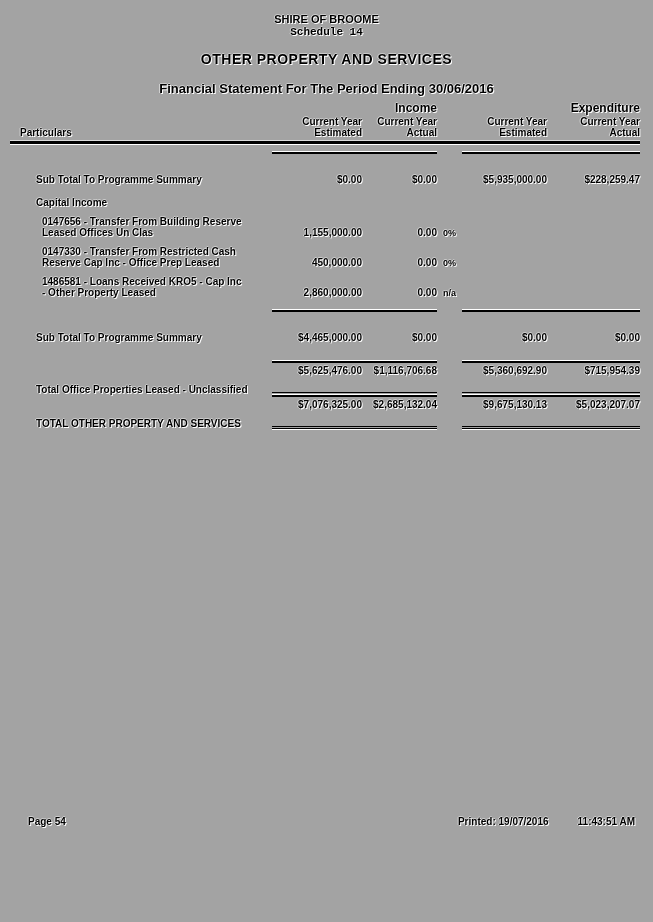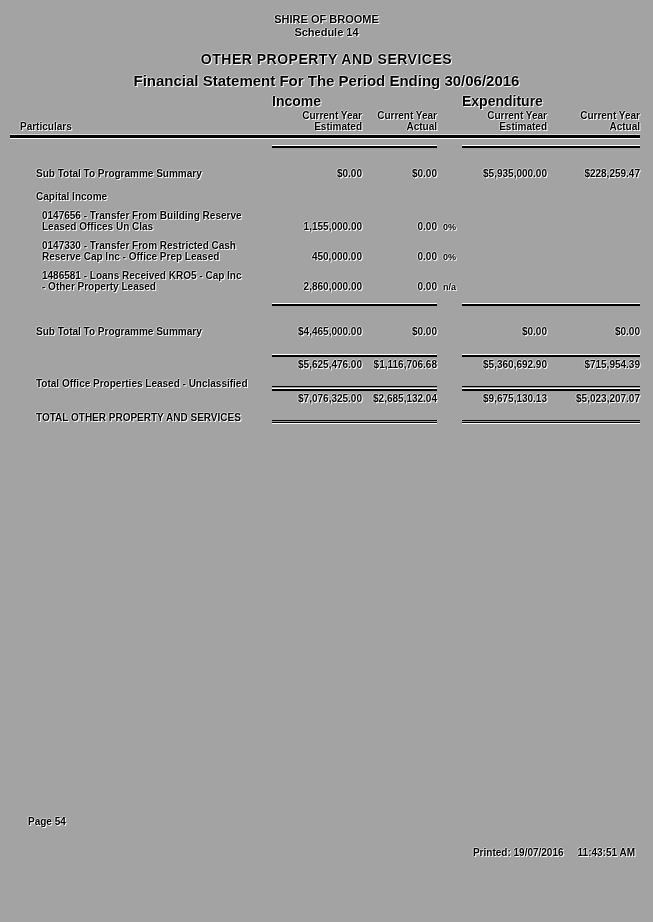--- a/index.html
+++ b/index.html
@@ -10,46 +10,46 @@
     color:#000;
     font-weight:bold;
     -webkit-font-smoothing:none;
   }
   .page{position:relative;width:653px;height:922px;background:#a3a3a3;overflow:hidden;}
   .emb, .page *{
     text-shadow:1px 1px 0 #ffffff, -1px 0 0 rgba(255,255,255,.55), 0 -1px 0 rgba(255,255,255,.45);
   }
   .hdr{ text-align:center; padding-top:13px; line-height:13px;}
   .hdr .org{font-size:11px;}
-  .hdr .sched{font-size:11px;}
+  .hdr .sched{font-size:11px;font-family:Liberation Mono, monospace;}
   .hdr .title{font-size:14px; margin-top:14px; letter-spacing:.5px;}
-  .hdr .subtitle{font-size:15px; margin-top:8px;}
+  .hdr .subtitle{font-size:13px; margin-top:16px;}
 
   .tbl{ margin:6px 13px 0 10px; font-size:10px;}
   .grid{ display:grid; grid-template-columns:262px 90px 75px 25px 85px 93px; align-items:end;}
   .num{ text-align:right; white-space:nowrap;}
   .pct{ font-size:9px; padding-left:6px; white-space:nowrap;}
   .groups{ margin-bottom:1px;}
-  .group-lbl{ text-align:left; font-size:14px;}
+  .group-lbl{ text-align:right; font-size:12px;}
   .colhead{ line-height:11px;}
   .colhead .num{ }
   .particulars{ padding-left:10px; align-self:end;}
 
   .rule{ height:3px; background:#000; margin-top:3px; box-shadow:0 1px 0 #ffffff, 0 -1px 0 rgba(255,255,255,.6);}
 
   .row-label{ padding-left:26px;}
   .item-label{ padding-left:32px; line-height:11px;}
 
   .sumline{ border-top:2px solid #000; box-shadow:0 -1px 0 #ffffff; padding-top:20px;}
   .totcell{ border-top:2px solid #000; border-bottom:3px double #000; box-shadow:0 -1px 0 #ffffff, 0 1px 0 #ffffff; padding:2px 0 16px 0;}
 
   .mt8{margin-top:8px;} .mt10{} .mt12{margin-top:12px;} .mt18{margin-top:18px;}
 
   .footer{ position:absolute; left:28px; right:18px; top:816px; display:flex; justify-content:space-between; font-size:10px;}
-  .footer .right{ display:flex; gap:14px;margin-top:31px;}
+  .footer .right{ display:flex; gap:29px;}
 </style>
 </head>
 <body>
 
 <div class="page">
 
   <div class="hdr">
     <div class="org">SHIRE OF BROOME</div>
     <div class="sched">Schedule 14</div>
     <div class="title">OTHER PROPERTY AND SERVICES</div>

